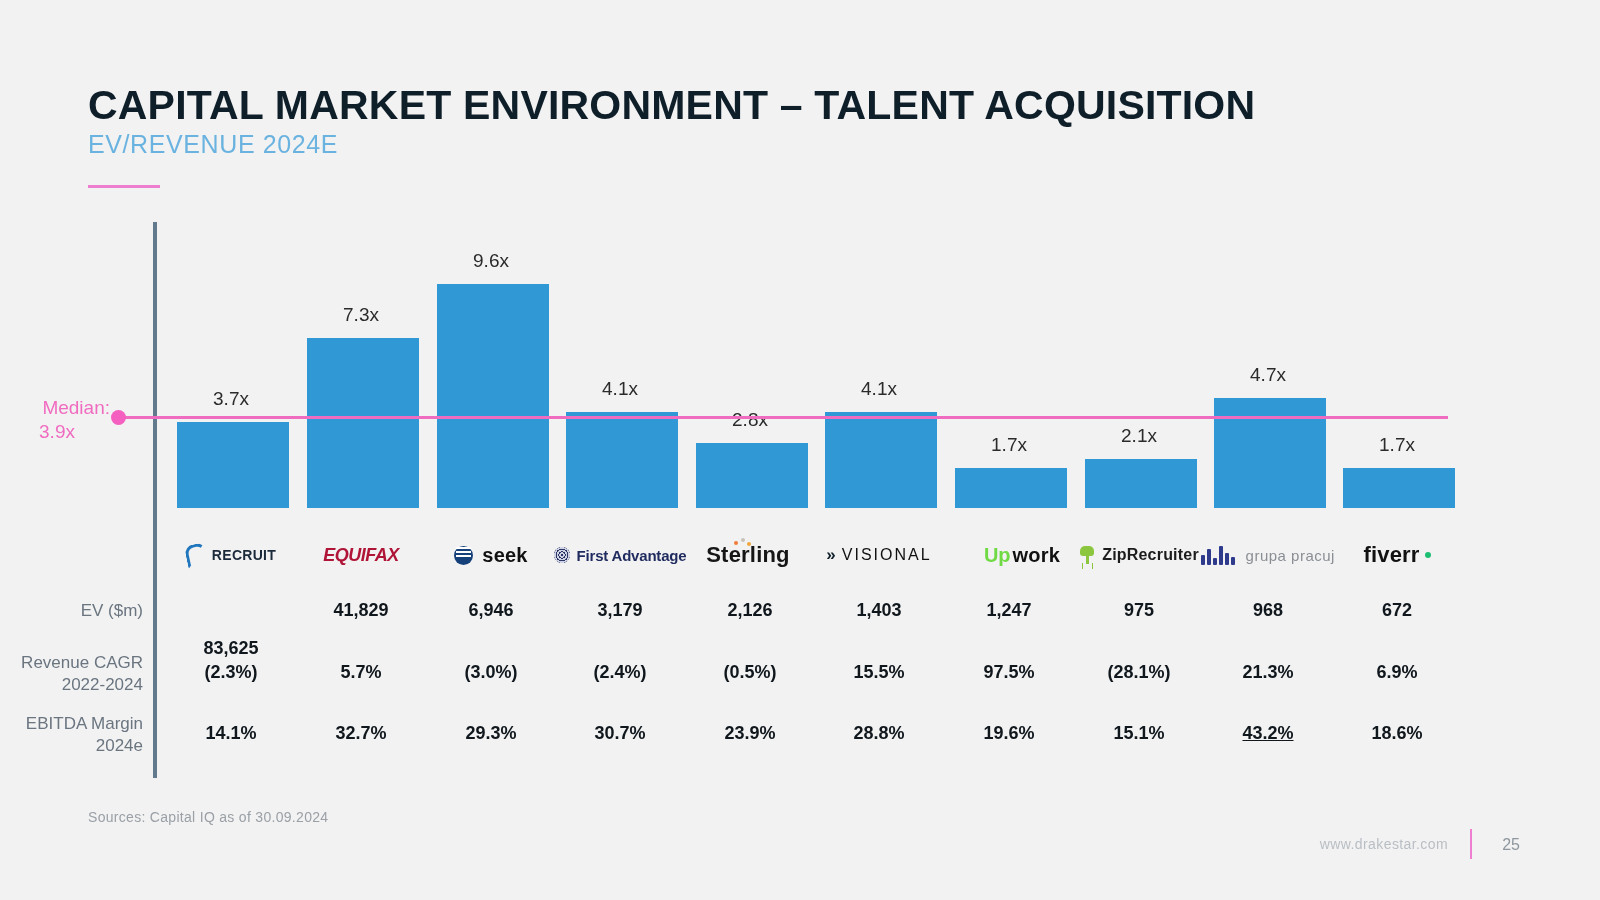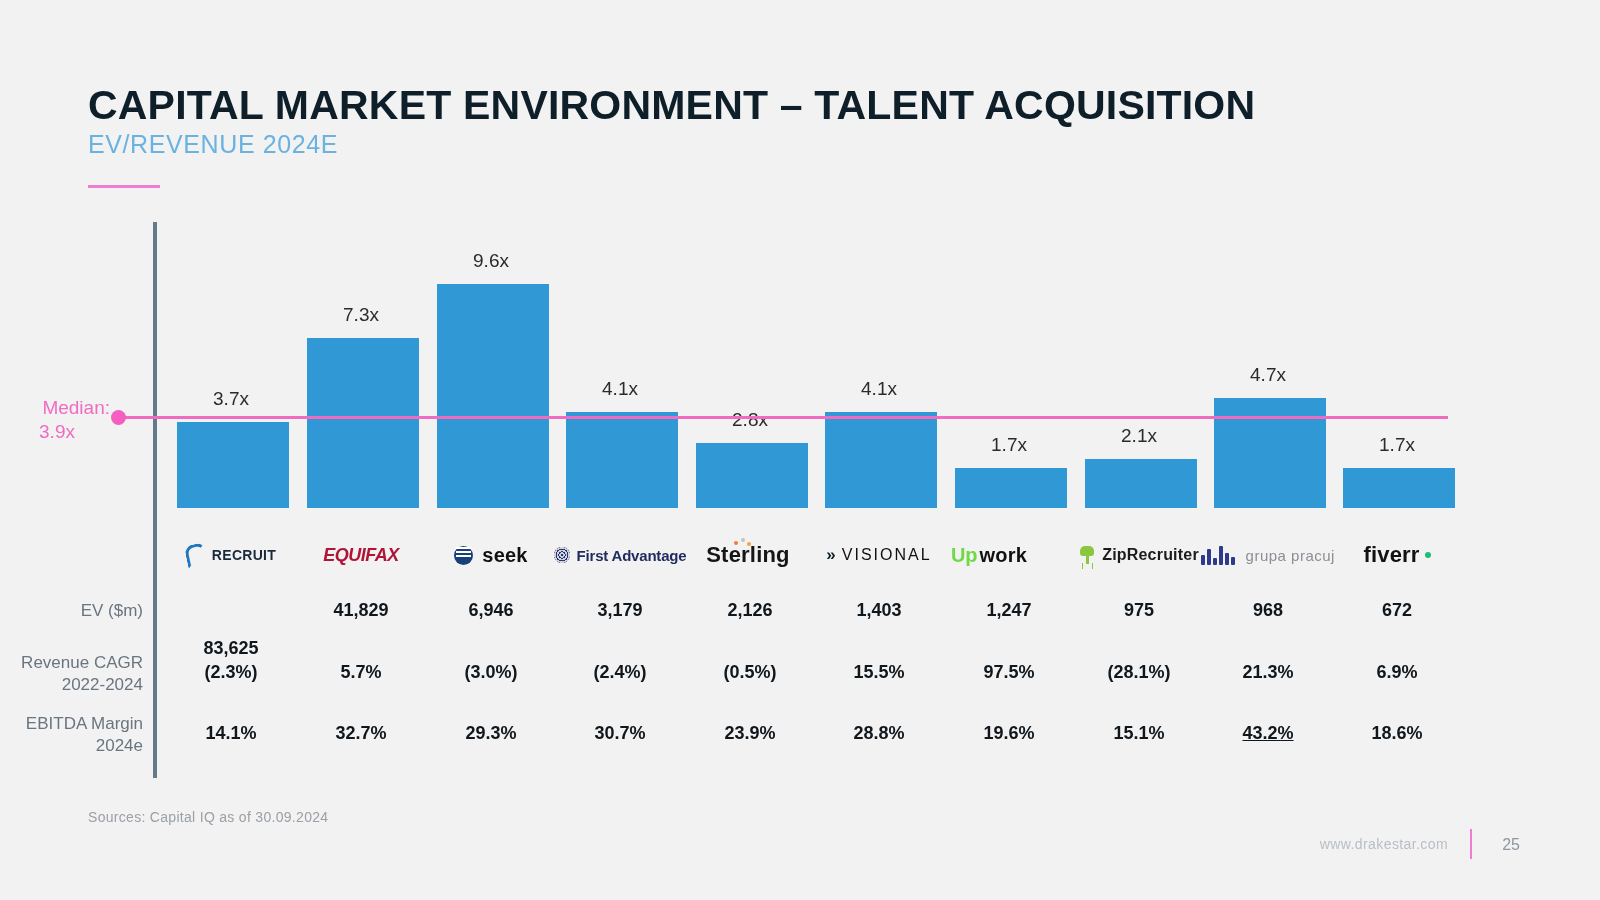--- a/index.html
+++ b/index.html
@@ -322,21 +322,21 @@
           <b style="left:-47px;top:-13px;background:#f0a63c"></b>
         </span>
       </div>
     </div>
     <div class="logo-cell" style="left: 804px;">
       <div class="logo-inner">
         <span class="glyph-chevrons">»</span>
         <span class="lg-text" style="color: rgb(17, 17, 17); font-size: 16px; letter-spacing: 2px; font-weight: 500;">VISIONAL</span>
       </div>
     </div>
-    <div class="logo-cell" style="left: 914px;">
+    <div class="logo-cell" style="left: 947px;">
       <div class="logo-inner">
         <span style="color: rgb(111, 218, 68); font-size: 20px; font-weight: bold; margin-right: -2px;">Up</span>
         <span class="lg-text" style="color: rgb(17, 17, 17); font-size: 20px;">work</span>
       </div>
     </div>
     <div class="logo-cell" style="left: 1064px;">
       <div class="logo-inner">
         <span class="glyph-chair"></span>
         <span class="lg-text" style="color: rgb(28, 28, 28); font-size: 16px;">ZipRecruiter</span>
       </div>

